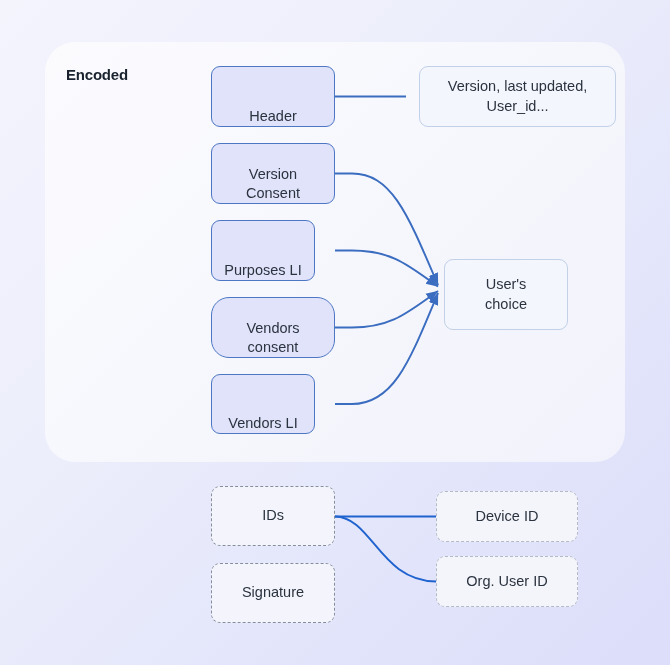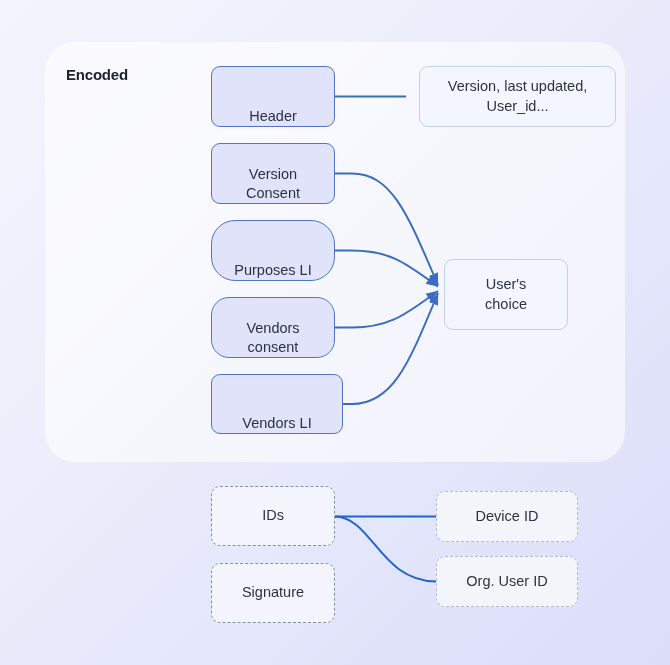--- a/index.html
+++ b/index.html
@@ -66,23 +66,23 @@
     border: 1.6px dashed #858e9c;
   }
   .node.dashed-light {
     background: #f4f5fb;
     border: 1.6px dashed #b3bac6;
   }
 
   
   #node-header         { left: 211px; top: 66px;  width: 124px; height: 61px; }
   #node-purposes-consent { left: 211px; top: 143px; width: 124px; height: 61px; }
-  #node-purposes-li    { left: 211px; top: 220px; width: 124px; height: 61px; border-radius: 24px; }
+  #node-purposes-li    { left: 211px; top: 220px; width: 104px; height: 61px; }
   #node-vendors-consent{ left: 211px; top: 297px; width: 124px; height: 61px; border-radius: 18px; }
-  #node-vendors-li     { left: 211px; top: 374px; width: 132px; height: 60px; }
+  #node-vendors-li     { left: 211px; top: 374px; width: 104px; height: 60px; }
 
   
   #node-version        { left: 406px; top: 66px;  width: 197px; height: 61px; margin-left: 13px; }
   #node-users-choice   { left: 444px; top: 259px; width: 124px; height: 71px; }
 
   
   #node-ids            { left: 211px; top: 486px; width: 124px; height: 60px; }
   #node-signature      { left: 211px; top: 563px; width: 124px; height: 60px; text-align: right; }
   #node-device-id      { left: 436px; top: 491px; width: 142px; height: 51px; }
   #node-org-user-id    { left: 436px; top: 556px; width: 142px; height: 51px; }

